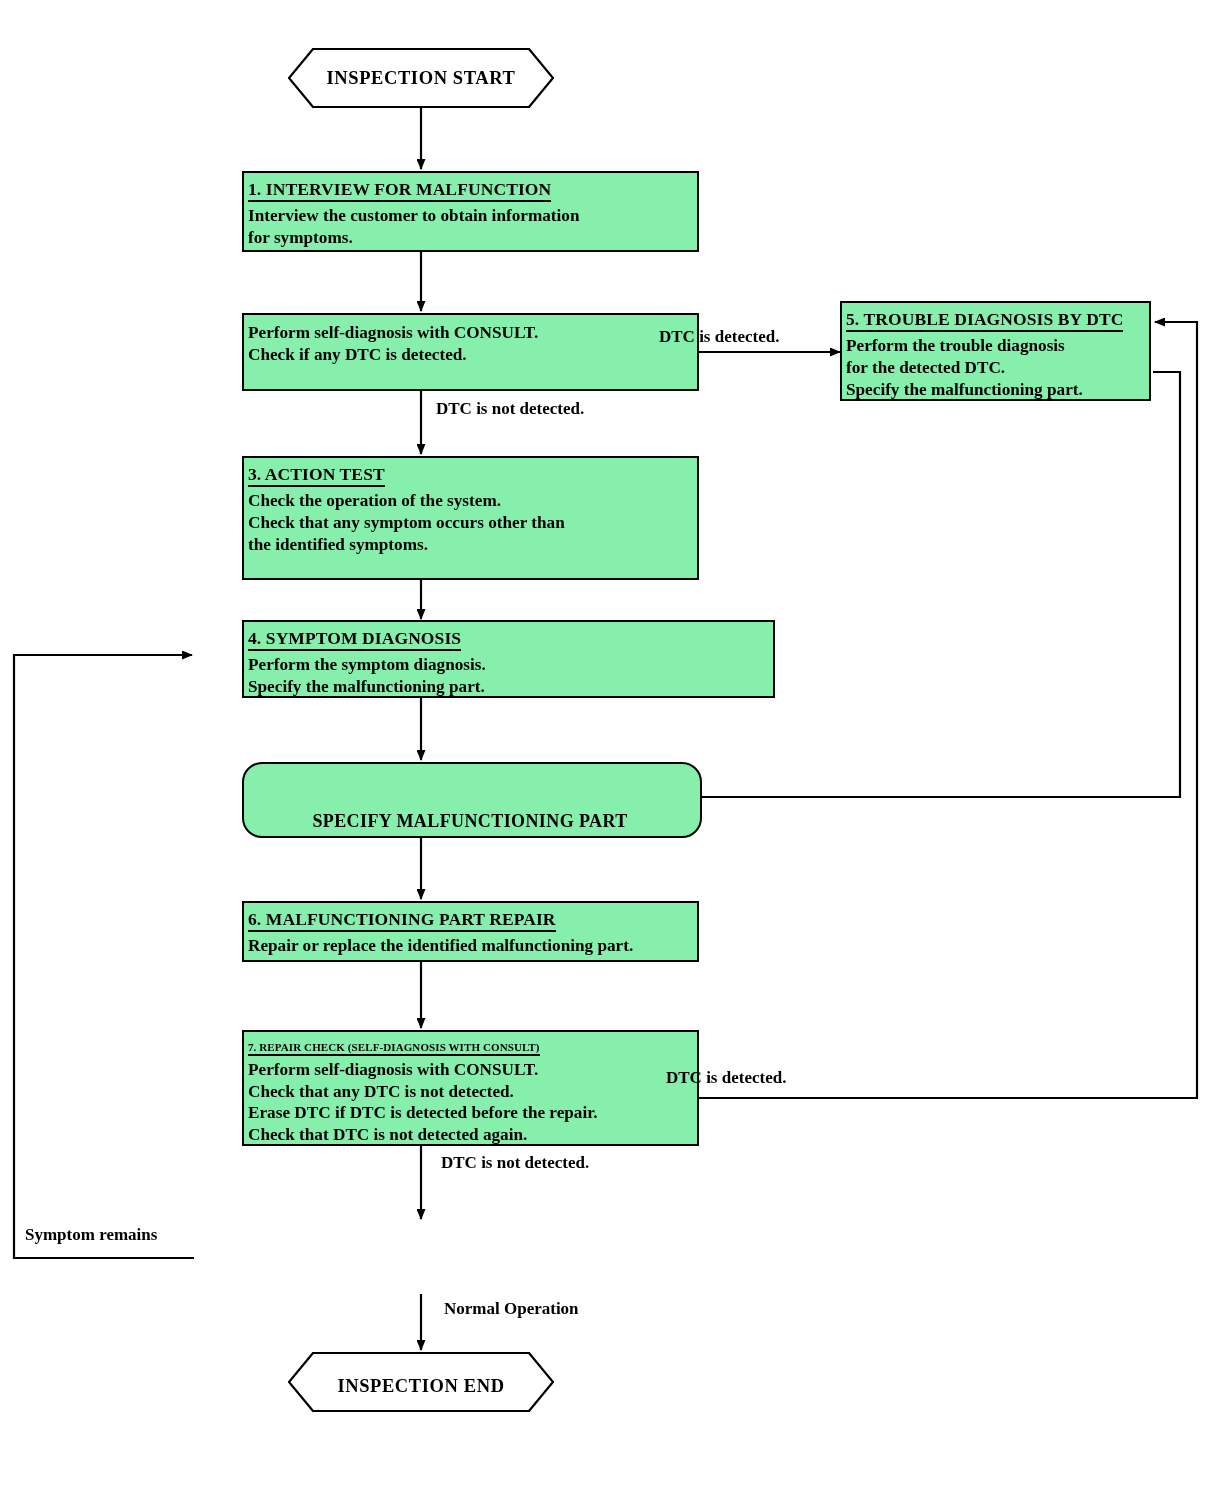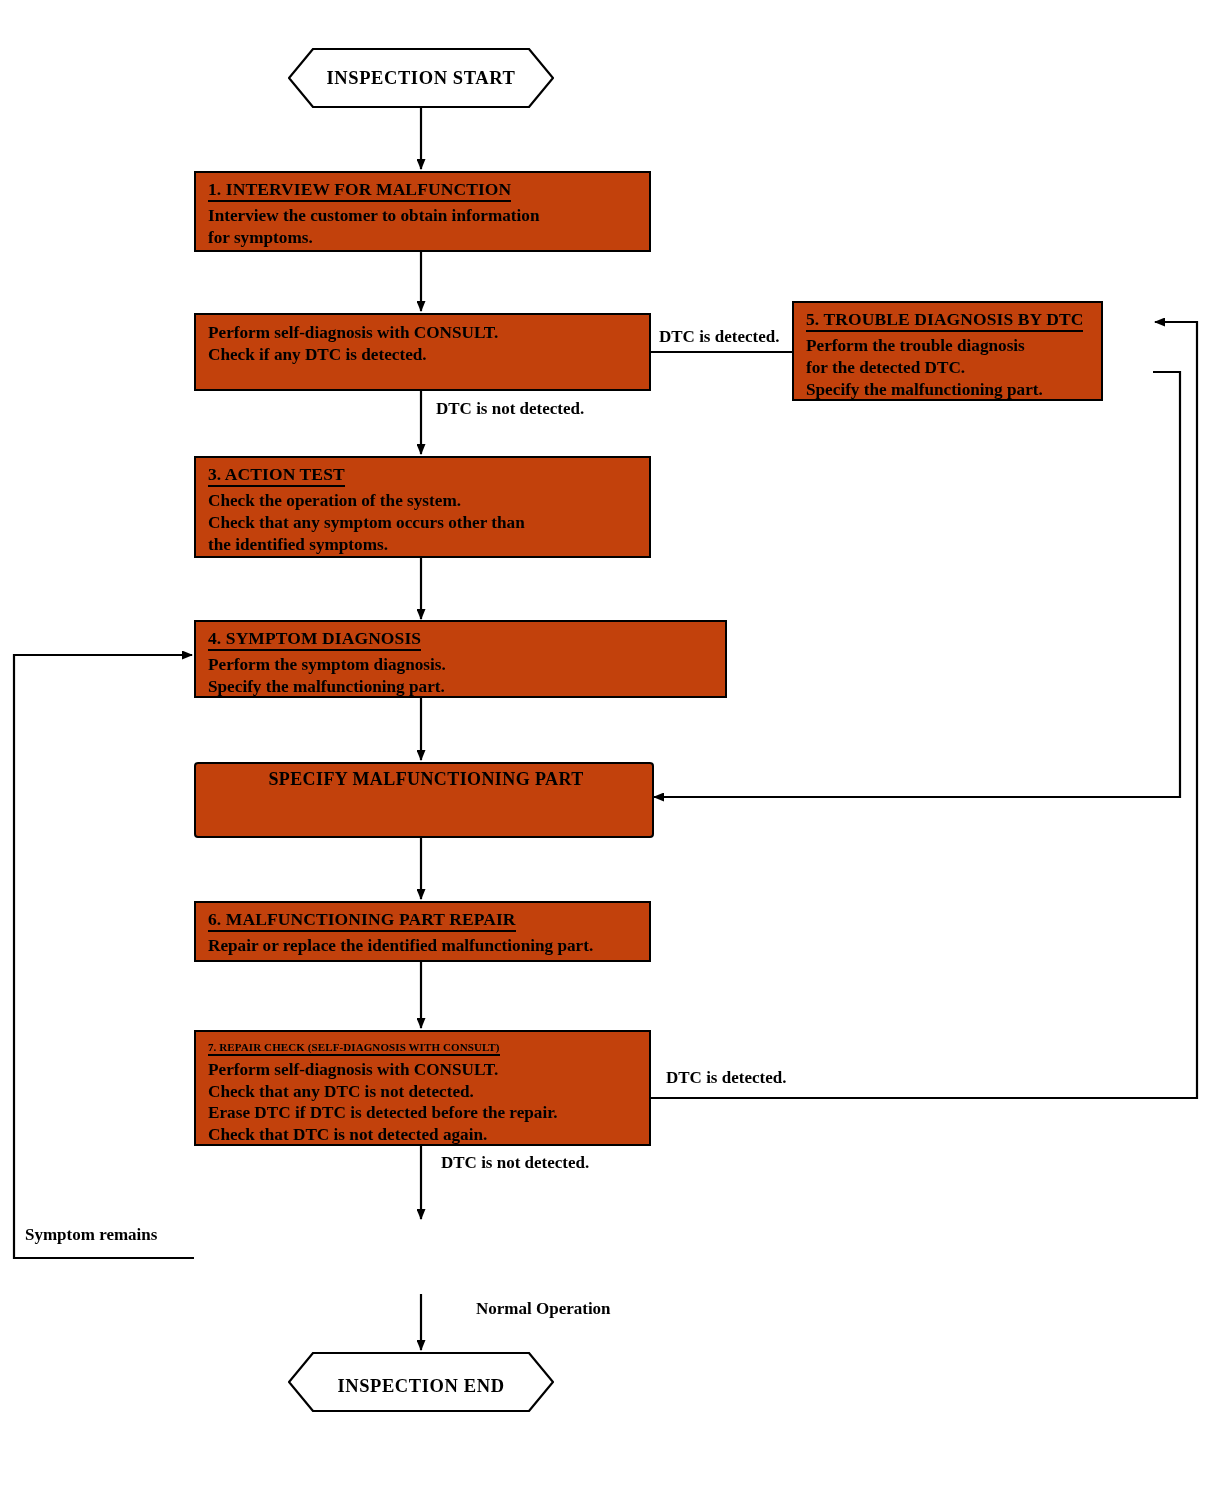--- a/index.html
+++ b/index.html
@@ -20,27 +20,28 @@
     position: absolute;
     left: 0;
     top: 0;
     width: 1216px;
     height: 1510px;
   }
   .node {
     position: absolute;
     box-sizing: border-box;
     border: 2px solid #000;
-    background: #c2410c;
-    padding: 5px 8px 4px 12px;
+    background: #86efac;
+    padding: 5px 8px 4px 4px;
+    margin-left: 48px;
   }
   .node.rounded {
-    border-radius: 4px;
+    border-radius: 20px;
     display: flex;
-    align-items: flex-start;
+    align-items: flex-end;
     justify-content: center;
   }
   .node-title {
     display: inline-block;
     font-size: 17.5px;
     font-weight: 700;
     letter-spacing: 0.1px;
     line-height: 1.28;
     border-bottom: 2px solid #000;
     padding-bottom: 0px;
@@ -148,21 +149,21 @@
 Check if any DTC is detected.</div>
   </div>
 
   <div class="node" style="left:792px; top:301px; width:311px; height:100px;">
     <div class="node-title">5. TROUBLE DIAGNOSIS BY DTC</div>
     <div class="node-body">Perform the trouble diagnosis
 for the detected DTC.
 Specify the malfunctioning part.</div>
   </div>
 
-  <div class="node" style="left:194px; top:456px; width:457px; height:102px;">
+  <div class="node" style="left:194px; top:456px; width:457px; height:124px;">
     <div class="node-title">3. ACTION TEST</div>
     <div class="node-body">Check the operation of the system.
 Check that any symptom occurs other than
 the identified symptoms.</div>
   </div>
 
   <div class="node" style="left:194px; top:620px; width:533px; height:78px;">
     <div class="node-title">4. SYMPTOM DIAGNOSIS</div>
     <div class="node-body">Perform the symptom diagnosis.
 Specify the malfunctioning part.</div>
@@ -196,15 +197,15 @@
   <div class="edge-label" style="left:659px; top:328px;">DTC is detected.</div>
 
   <div class="edge-label" style="left:436px; top:400px;">DTC is not detected.</div>
 
   <div class="edge-label" style="left:666px; top:1069px;">DTC is detected.</div>
 
   <div class="edge-label" style="left:441px; top:1154px;">DTC is not detected.</div>
 
   <div class="edge-label" style="left:25px; top:1226px;">Symptom remains</div>
 
-  <div class="edge-label" style="left:444px; top:1300px;margin-left:32px;">Normal Operation</div>
+  <div class="edge-label" style="left:444px; top:1300px;">Normal Operation</div>
 
 </div>
 
 </body></html>

